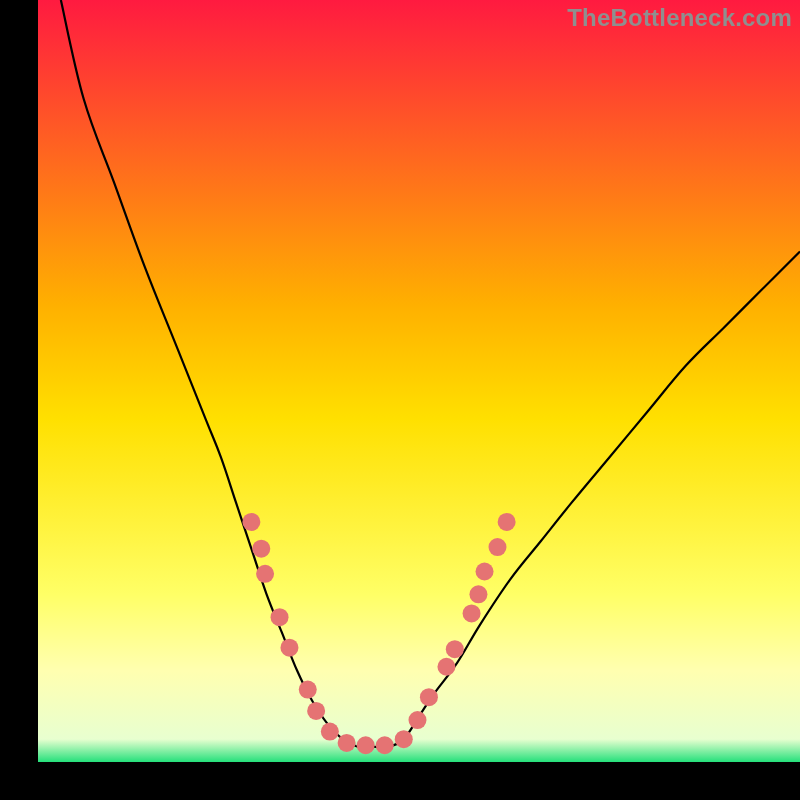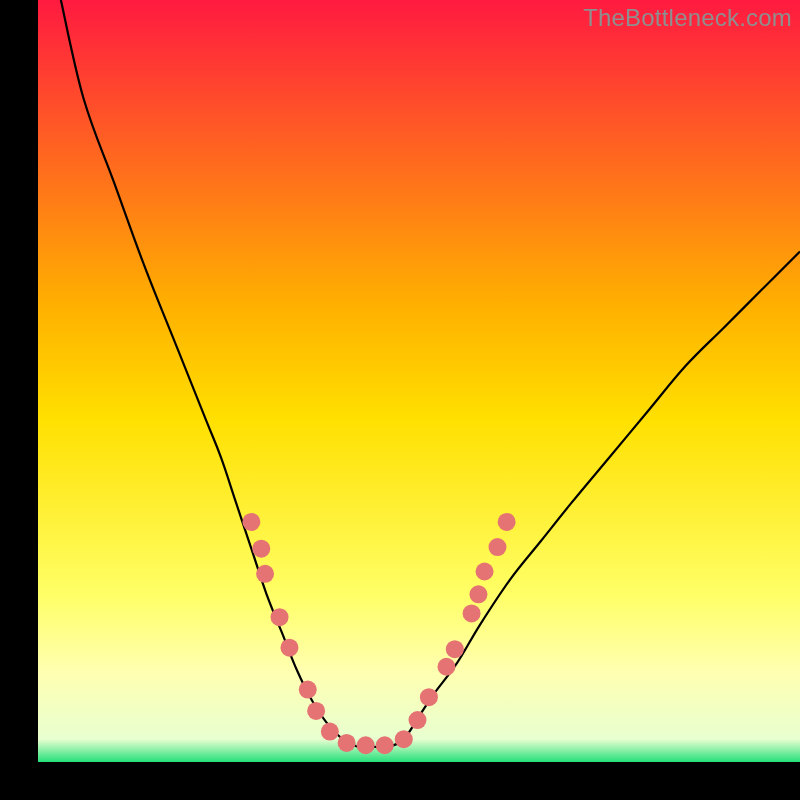--- a/index.html
+++ b/index.html
@@ -24,21 +24,21 @@
     top: 0;
     width: 762px;
     height: 762px;
   }
   .watermark {
     position: absolute;
     top: 4px;
     right: 8px;
     font-family: Arial, Helvetica, sans-serif;
     font-size: 24px;
-    font-weight: normal;
+    font-weight: bold;
     color: #8f8f8f;
     letter-spacing: 0.2px;
     z-index: 10;
   }
   svg {
     display: block;
   }
 </style>
 </head>
 <body>

